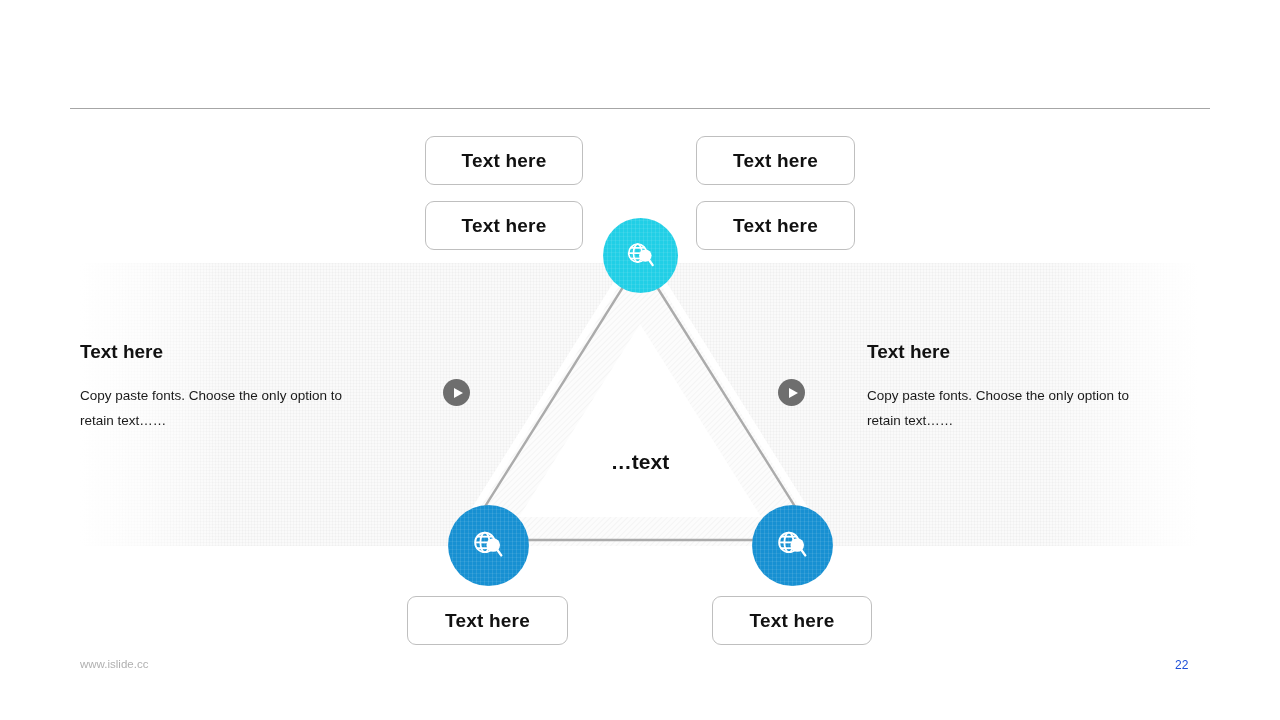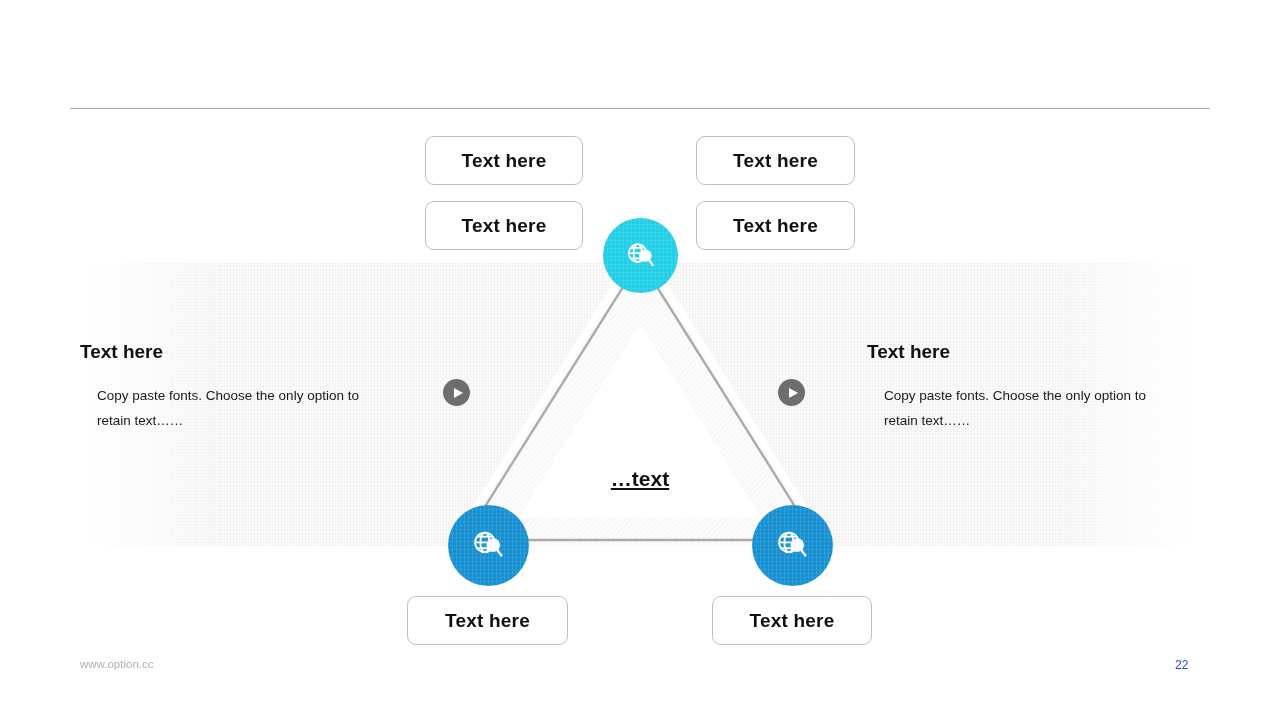--- a/index.html
+++ b/index.html
@@ -119,21 +119,21 @@
   .side-left  { left: 80px; top: 342px; }
   .side-right { left: 867px; top: 342px; }
   .side h3 {
     margin: 0 0 22px 0;
     font-size: 19px;
     font-weight: bold;
     color: #111111;
     line-height: 1;
   }
   .side p {
-    margin: 17px;
+    margin: 0;
     font-size: 13.5px;
     color: #1a1a1a;
     line-height: 25px;
     width: 292px;
   }
 
   
   .play {
     position: absolute;
     width: 27px;
@@ -150,27 +150,26 @@
     border-top: 5.5px solid transparent;
     border-bottom: 5.5px solid transparent;
     margin-left: 3px;
   }
   .play-left  { left: 443px; top: 379px; }
   .play-right { left: 778px; top: 379px; }
 
   
   .centre-text {
     position: absolute;
-    left: 560px; top: 467px;
+    left: 560px; top: 450px;
     width: 160px;
     text-align: center;
     font-size: 21px;
     font-weight: bold;
     color: #111111;
-    text-decoration: underline;
   }
 
   
   .footer-url {
     position: absolute;
     left: 80px; top: 658px;
     font-size: 11.5px;
     color: #b0b0b0;
   }
   .footer-page {
@@ -281,14 +280,14 @@
   <p>Copy paste fonts. Choose the only option to retain text……</p>
 </div>
 
 <div class="play play-left">
   <span class="tri"></span>
 </div>
 <div class="play play-right">
   <span class="tri"></span>
 </div>
 
-<div class="footer-url">www.option.cc</div>
+<div class="footer-url">www.islide.cc</div>
 <div class="footer-page">22</div>
 
 </body></html>

